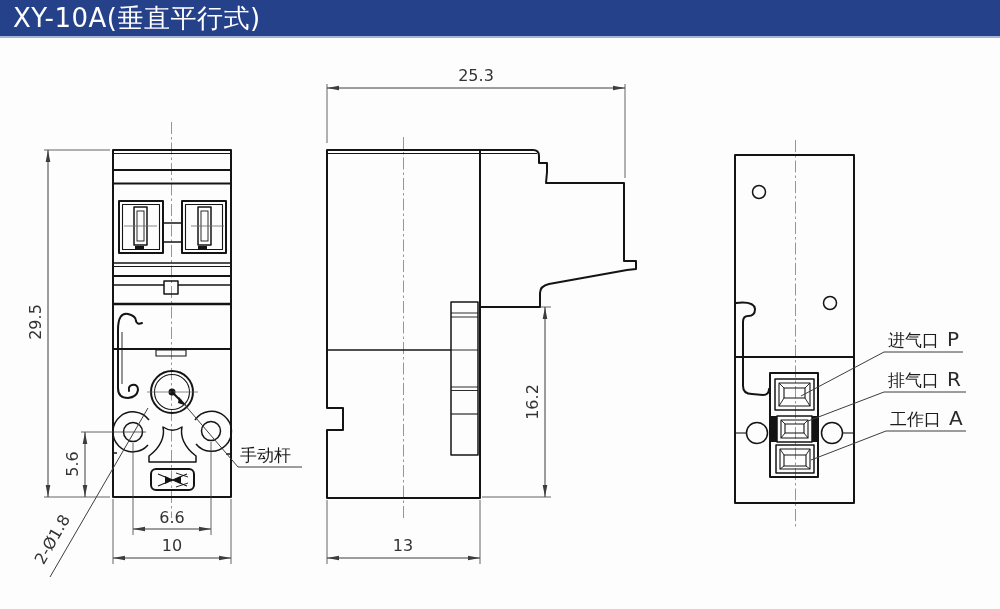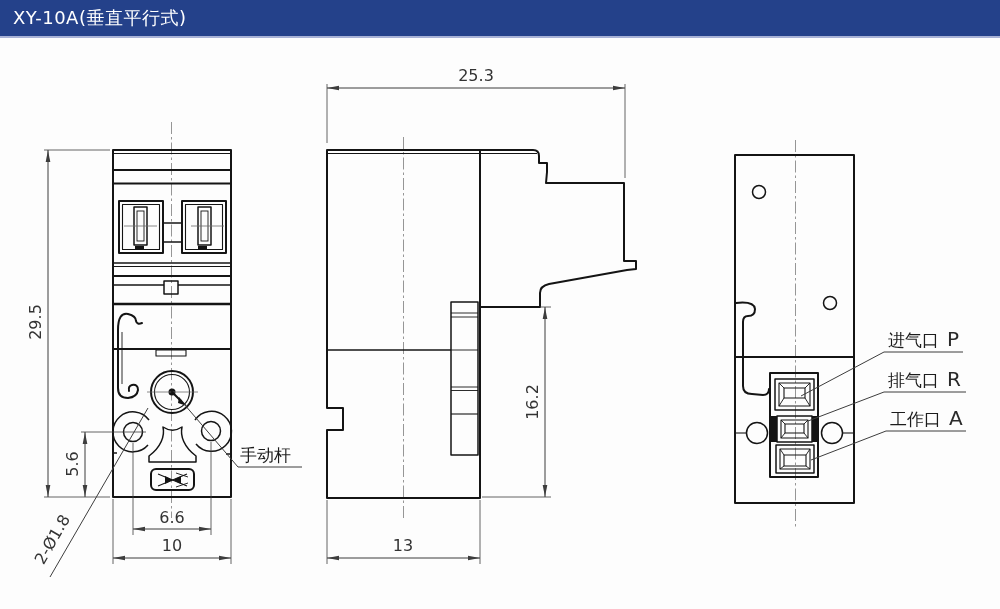--- a/index.html
+++ b/index.html
@@ -1,20 +1,20 @@
 <!DOCTYPE html>
 <html><head>
 <meta charset="utf-8">
 <style>
   html,body{margin:0;padding:0;background:#ffffff;}
   .stage{position:relative;width:1000px;height:609px;background:#fdfdfd;overflow:hidden;
          font-family:"DejaVu Sans",sans-serif;}
   .titlebar{position:absolute;top:0;left:0;width:1000px;height:36px;background:#24418A;
             border-bottom:2px solid #A8B2D6;z-index:2;display:flex;align-items:center;}
-  .titlebar span{color:#ffffff;font-size:18px;letter-spacing:0.5px;padding-left:13px;
+  .titlebar span{color:#ffffff;font-size:26px;letter-spacing:0.5px;padding-left:13px;
                  font-family:"DejaVu Sans",sans-serif;white-space:nowrap;}
   svg.drawing{position:absolute;top:0;left:0;z-index:1;}
   .o2 {stroke:#141414;stroke-width:2;fill:none;stroke-linejoin:round;stroke-linecap:round;}
   .o25{stroke:#141414;stroke-width:2.6;fill:none;}
   .o15{stroke:#141414;stroke-width:1.5;fill:none;stroke-linejoin:round;}
   .o1 {stroke:#141414;stroke-width:1.1;fill:none;stroke-linejoin:round;}
   .o09{stroke:#141414;stroke-width:0.9;fill:none;}
   .fillb{fill:#141414;stroke:none;}
   .dim{stroke:#3d3d3d;stroke-width:1;fill:none;}
   .ext{stroke:#3d3d3d;stroke-width:0.8;fill:none;}

